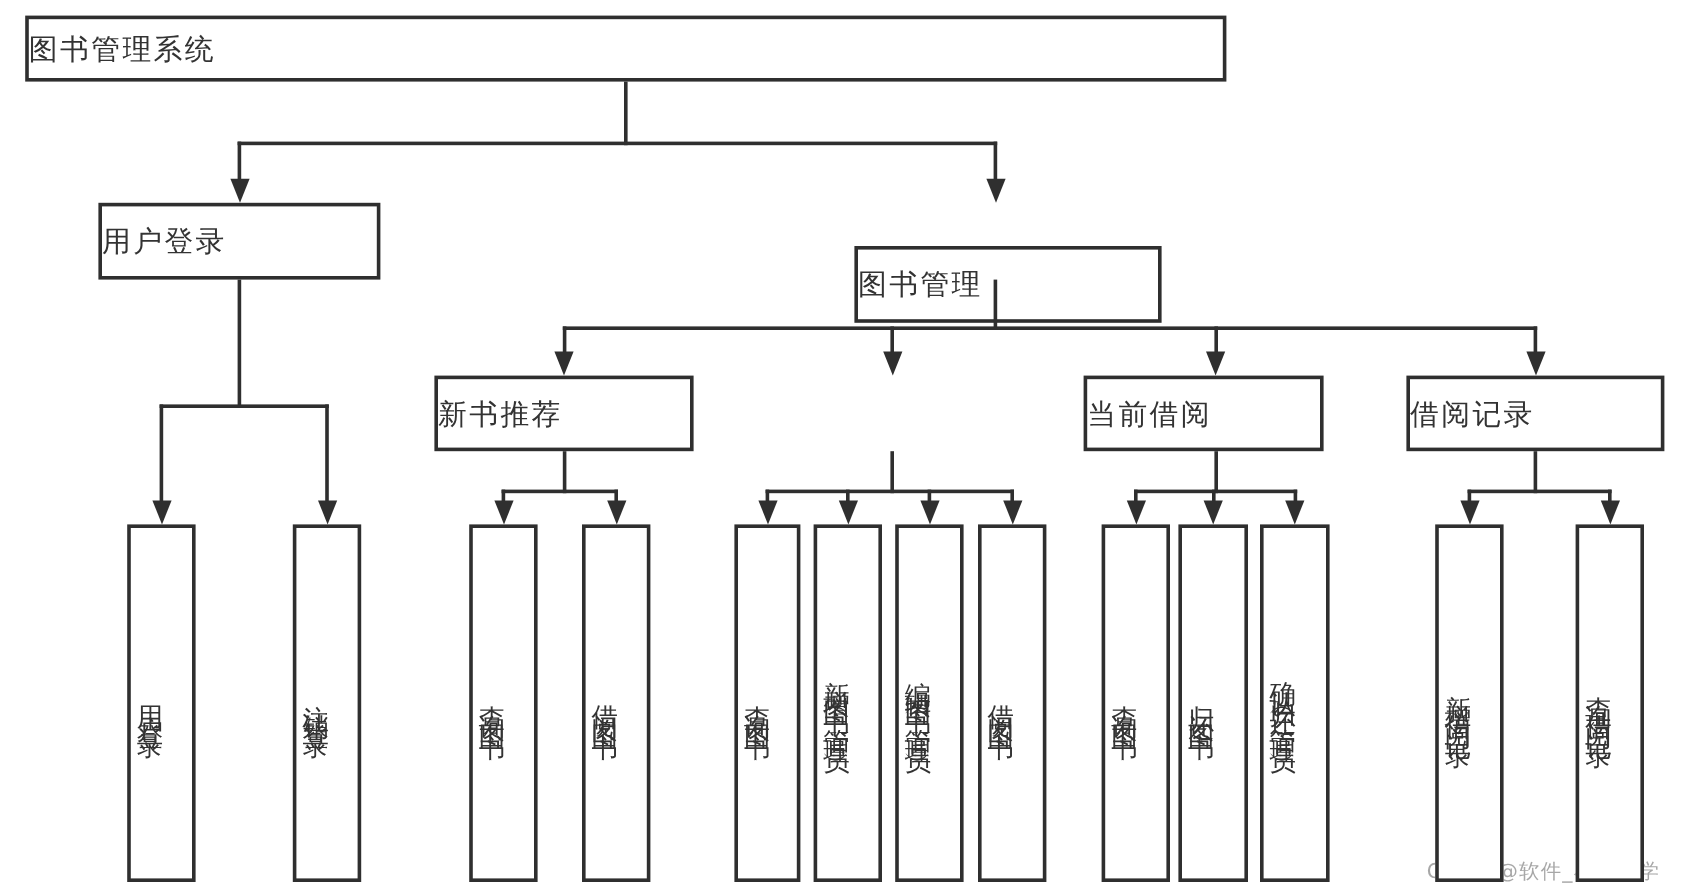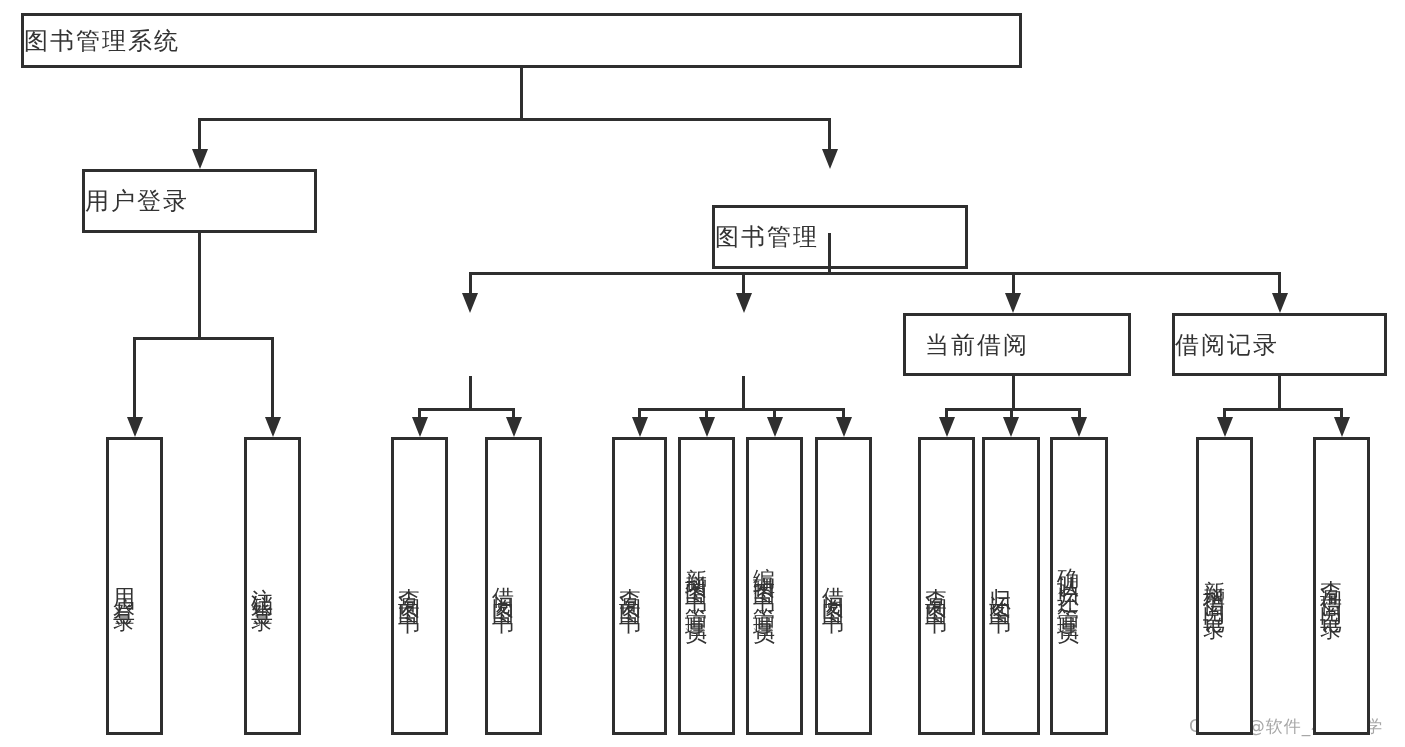--- a/index.html
+++ b/index.html
@@ -59,21 +59,24 @@
   <div class="watermark">CSDN @软件_小贺同学</div>
 <div class="node h" style="left: 21px; top: 13px; width: 1001px; height: 55px;">
       <span>图书管理系统</span>
     </div>
     <div class="node h" style="left: 82px; top: 169px; width: 235px; height: 64px;">
       <span>用户登录</span>
     </div>
     <div class="node h" style="left: 712px; top: 169px; width: 256px; height: 64px; margin-top: 36px;">
       <span>图书管理</span>
     </div>
-    <div class="node h" style="left: 903px; top: 313px; width: 228px; height: 63px; padding-left: 19px;">
+    <div class="node h" style="left: 362px; top: 313px; width: 216px; height: 63px;">
+      <span>新书推荐</span>
+    </div>
+    <div class="node h" style="left: 903px; top: 313px; width: 200px; height: 63px;">
       <span>当前借阅</span>
     </div>
     <div class="node h" style="left: 1172px; top: 313px; width: 215px; height: 63px;">
       <span>借阅记录</span>
     </div>
     <div class="node v" style="left: 106px; top: 437px; width: 57px; height: 298px;">
       <span>用户登录</span>
     </div>
     <div class="node v" style="left: 244px; top: 437px; width: 57px; height: 298px;">
       <span>注销登录</span>

